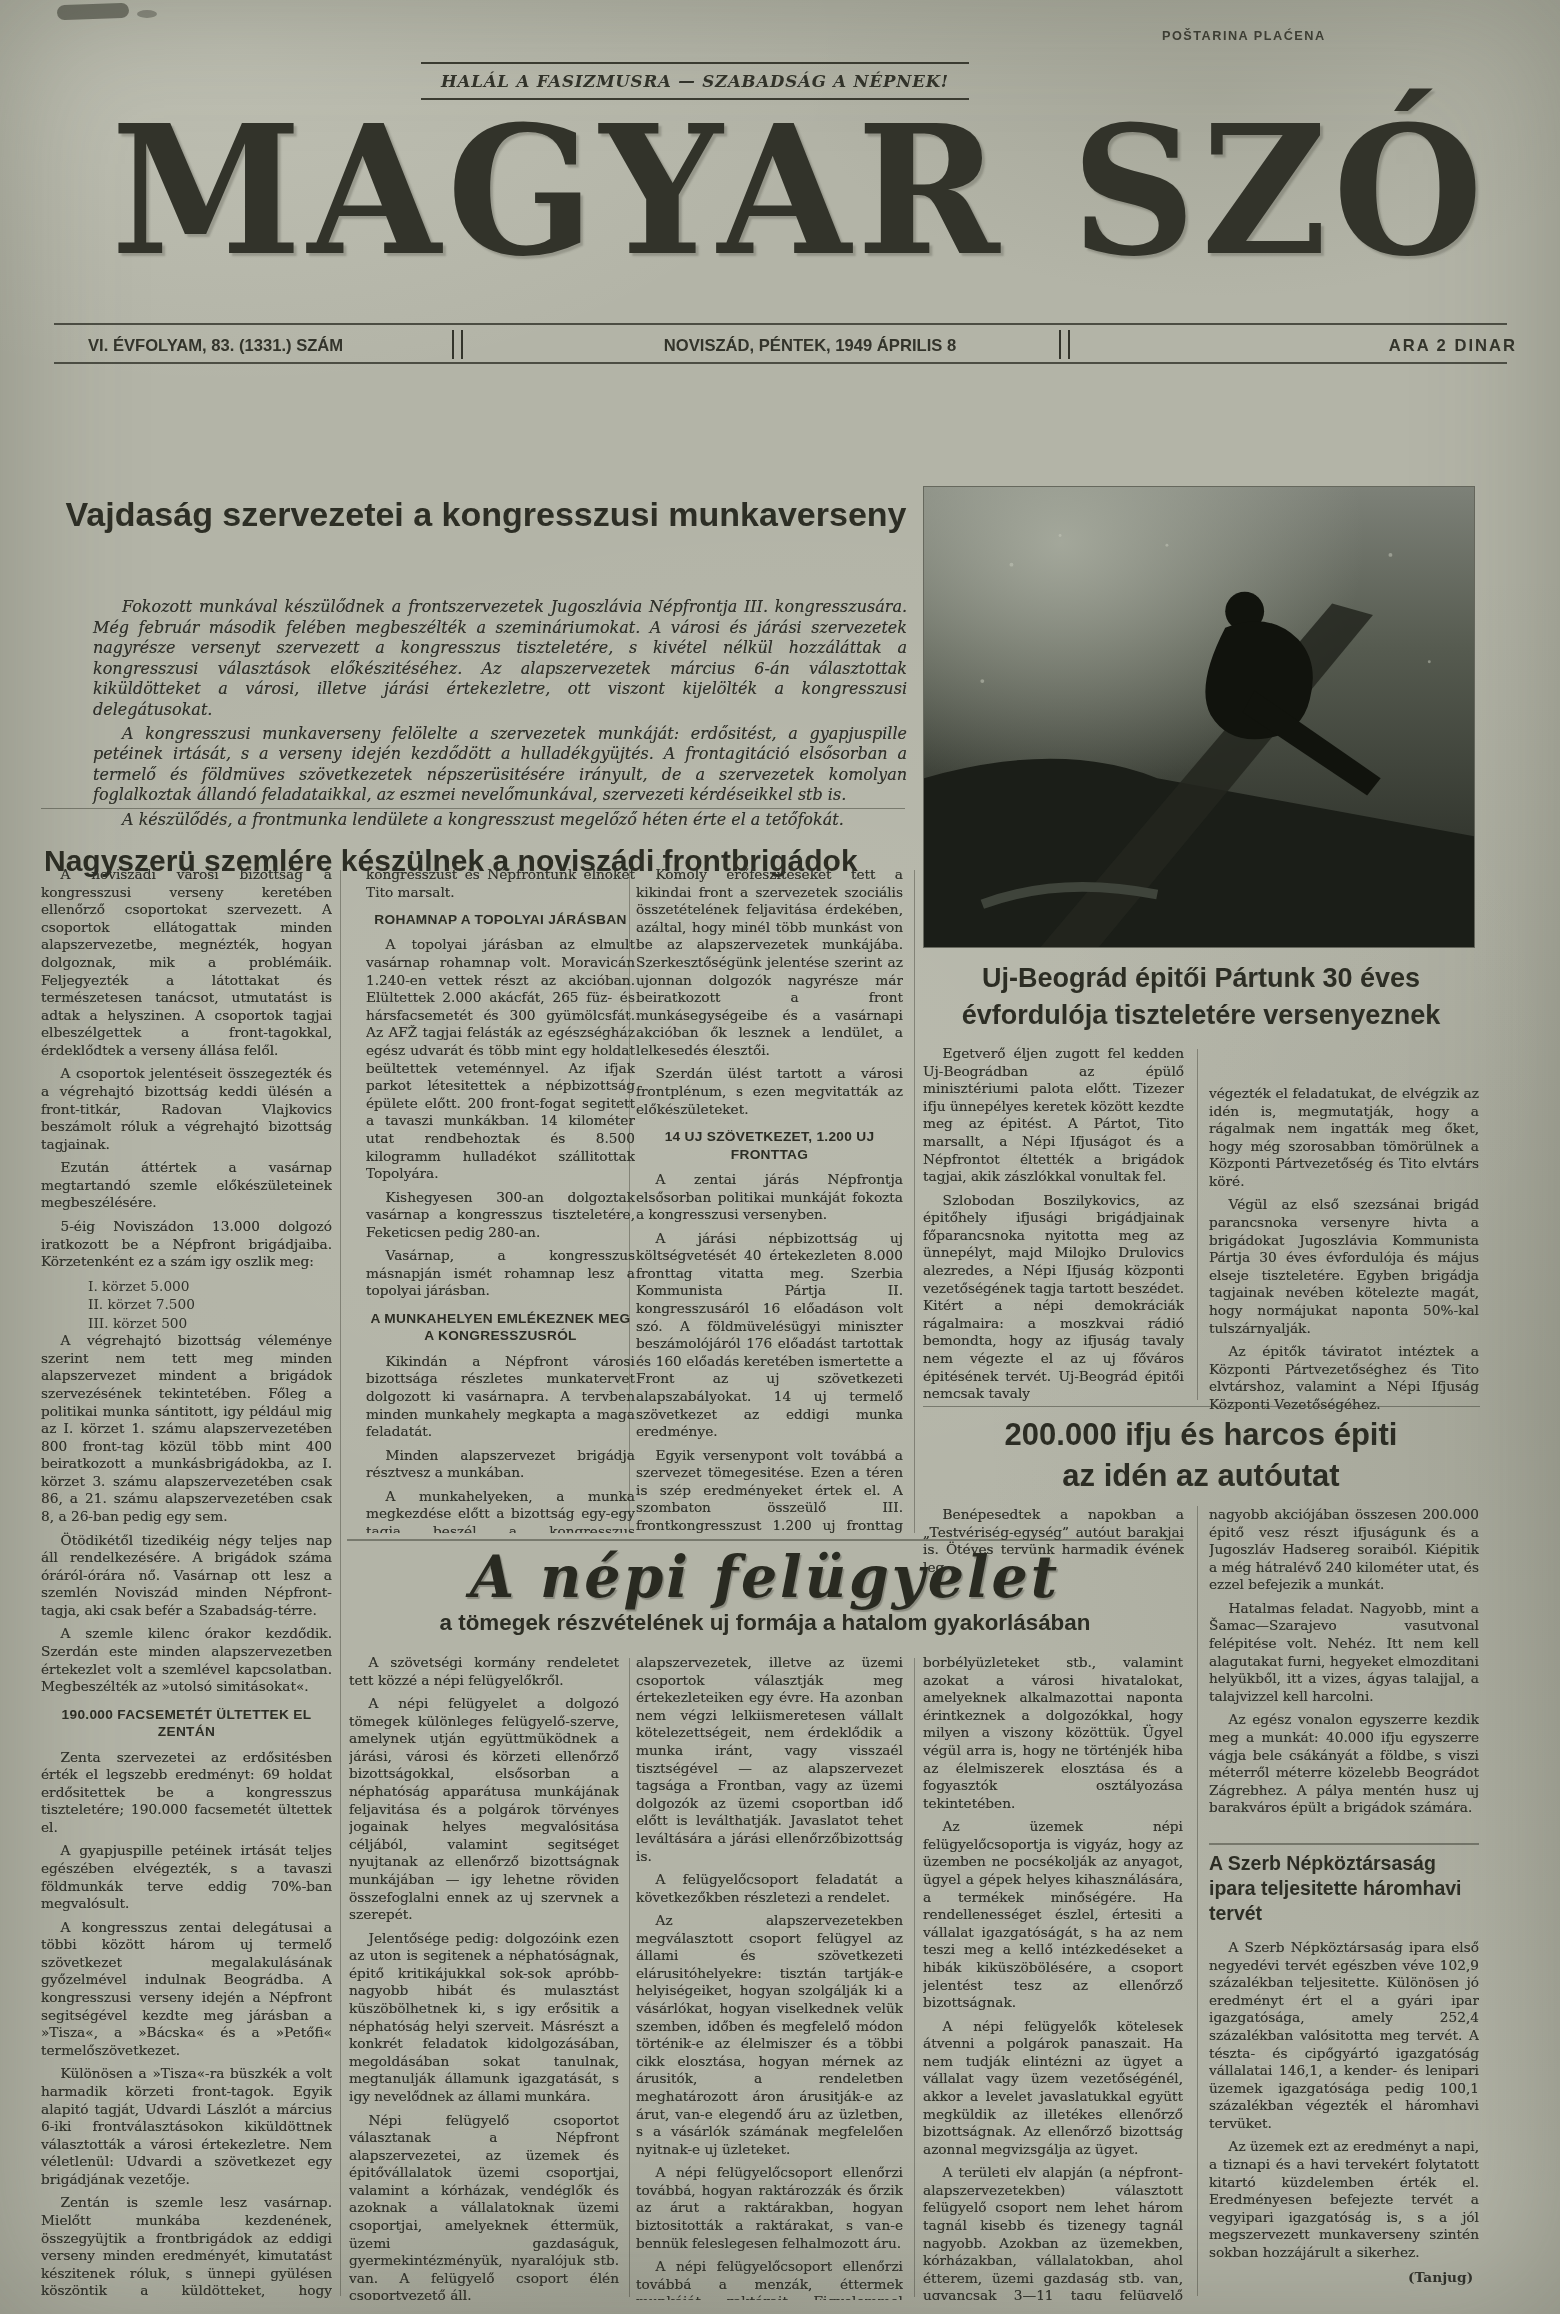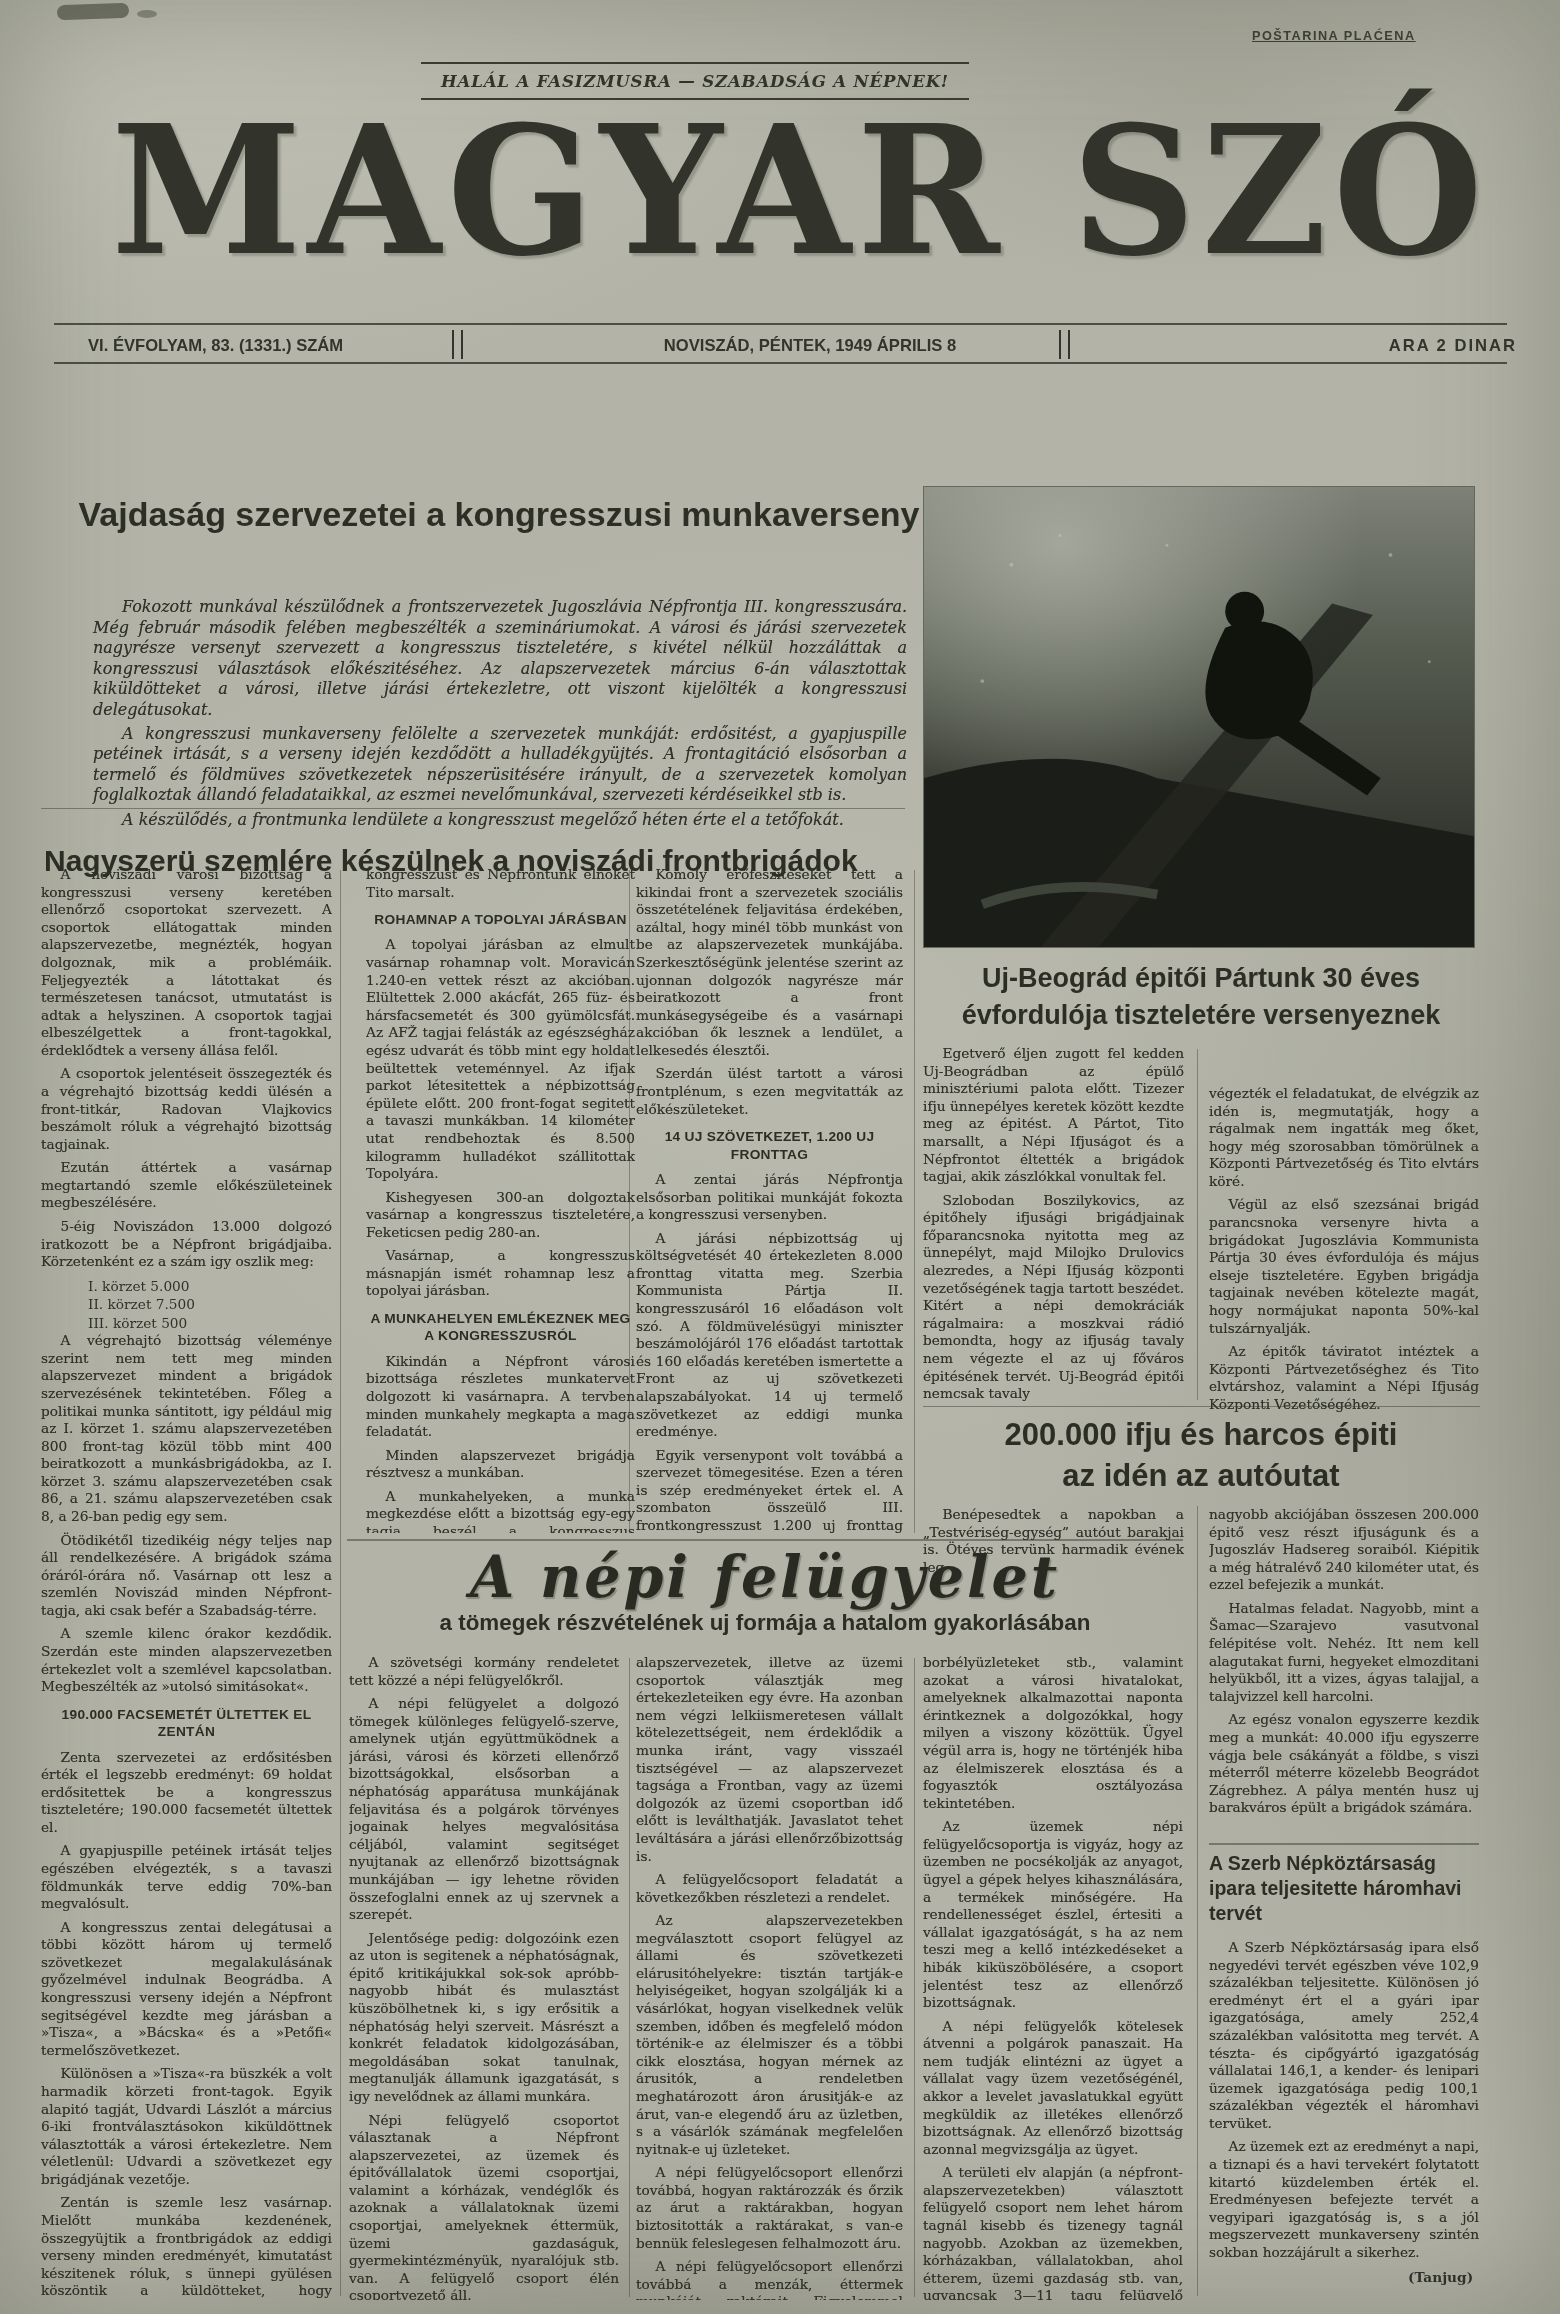--- a/index.html
+++ b/index.html
@@ -12,21 +12,21 @@
       radial-gradient(ellipse 1170px 780px at 50% 45%, rgba(255,255,245,0.08), transparent 70%),
       radial-gradient(ellipse 780px 1170px at 98% 60%, rgba(96,98,84,0.16), transparent 70%),
       radial-gradient(ellipse 683px 390px at 40% 99%, rgba(100,102,88,0.15), transparent 70%);
     box-shadow: inset 0 0 137px rgba(70,72,58,0.35);
     font-family:"DejaVu Serif", serif;
     color:#30312a;
   }
   .abs{position:absolute;}
   #smudge1{left:57px;top:3.9px;width:72px;height:14.6px;background:rgba(42,43,34,.5);border-radius:7.8px;transform:rotate(-2deg);}
   #smudge2{left:137px;top:9.8px;width:19.5px;height:7.8px;background:rgba(42,43,34,.35);border-radius:50%;}
-  #postage{left:1252px;top:29px;font:bold 12.7px/15.6px "Liberation Sans",sans-serif;letter-spacing:1.5px;color:#3d3e34;text-decoration:underline;}
+  #postage{left:1162px;top:29px;font:bold 12.7px/15.6px "Liberation Sans",sans-serif;letter-spacing:1.5px;color:#3d3e34;}
   #sloganbox{
     left:421px;top:62px;width:548px;padding:7.8px 0 6.8px;text-align:center;
     border-top:2px solid #3a3b31;border-bottom:2px solid #3a3b31;
     font:bold italic 16.6px/19.5px "DejaVu Serif",serif;letter-spacing:0.8px;color:#32332a;
   }
   #masthead{
     left:98px;top:84px;width:1404px;margin:0;text-align:center;
     font:bold 172px/207px "DejaVu Serif",serif;letter-spacing:5.9px;color:#32332a;
     text-shadow:2.9px 2.9px 2px rgba(40,41,32,.22);
     transform:scaleY(1.03);transform-origin:top center;
@@ -39,21 +39,21 @@
   #issue{left:34px;}
   #datetext{left:595px;width:322px;text-align:center;}
   #price{left:1268px;width:195px;text-align:right;letter-spacing:2px;}
   .dbar{position:absolute;top:1px;width:6.8px;height:29px;border-left:2px solid #33342b;border-right:2px solid #33342b;}
   #dbar1{left:398px;} #dbar2{left:1005px;}
   #main-headline{
     left:59px;top:378px;width:1443px;margin:0;text-align:center;
     font:bold 64px/72px "DejaVu Serif",serif;letter-spacing:1px;word-spacing:11.7px;color:#2c2d24;
     text-shadow:1.5px 1.5px 1px rgba(43,44,35,.25);
   }
-  #lead-head{left:64px;top:491px;width:870px;text-align:center;font:bold 34px/46px "Liberation Sans",sans-serif;color:#2d2e25;}
+  #lead-head{left:51px;top:491px;width:870px;text-align:center;font:bold 34px/46px "Liberation Sans",sans-serif;color:#2d2e25;}
   #lead-body{left:93px;top:597px;width:814px;}
   #lead-body p{font:italic 16px/20.5px "DejaVu Serif",serif;text-indent:29px;margin:0 0 3.9px;text-align:justify;color:#2f302a;}
   #fb-head{left:44px;top:813px;width:863px;font:bold 30px/35px "Liberation Sans",sans-serif;color:#2c2d24;}
   .bodycol{position:absolute;overflow:hidden;}
   .bp{font:13.7px/17.6px "DejaVu Serif",serif;text-align:justify;text-indent:19.5px;margin:0 0 5.9px;text-shadow:0 0 0.5px rgba(44,45,36,.55);}
   .noind{text-indent:0;}
   .subhead{font:bold 13.7px/17.6px "Liberation Sans",sans-serif;text-align:center;margin:9.8px 2px 7.8px;letter-spacing:0.3px;color:#2c2d24;}
   .bli{font:13.7px/18.5px "DejaVu Serif",serif;padding-left:47px;}
   #col1{left:41px;top:866px;width:291px;height:1432px;}
   #col2{left:366px;top:866px;width:269px;height:667px;}

